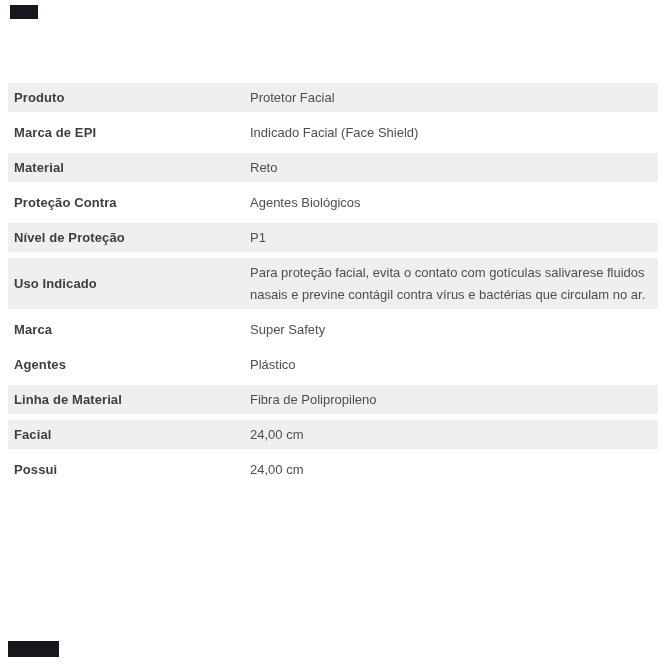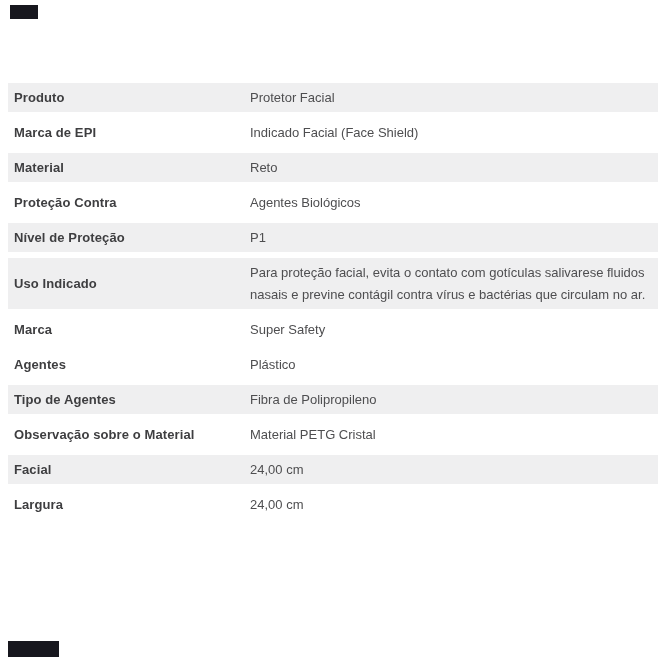--- a/index.html
+++ b/index.html
@@ -89,29 +89,25 @@
       </tr>
       <tr>
         <td class="spec-label">Marca</td>
         <td class="spec-value">Super Safety</td>
       </tr>
       <tr>
         <td class="spec-label">Agentes</td>
         <td class="spec-value">Plástico</td>
       </tr>
       <tr class="alt">
-        <td class="spec-label">Tipo de Agentes</td>
+        <td class="spec-label">Linha de Material</td>
         <td class="spec-value">Fibra de Polipropileno</td>
-      </tr>
-      <tr>
-        <td class="spec-label">Observação sobre o Material</td>
-        <td class="spec-value">Material PETG Cristal</td>
       </tr>
       <tr class="alt">
         <td class="spec-label">Facial</td>
         <td class="spec-value">24,00 cm</td>
       </tr>
       <tr>
-        <td class="spec-label">Largura</td>
+        <td class="spec-label">Possui</td>
         <td class="spec-value">24,00 cm</td>
       </tr>
     </tbody>
 </table>
 
 </body></html>

